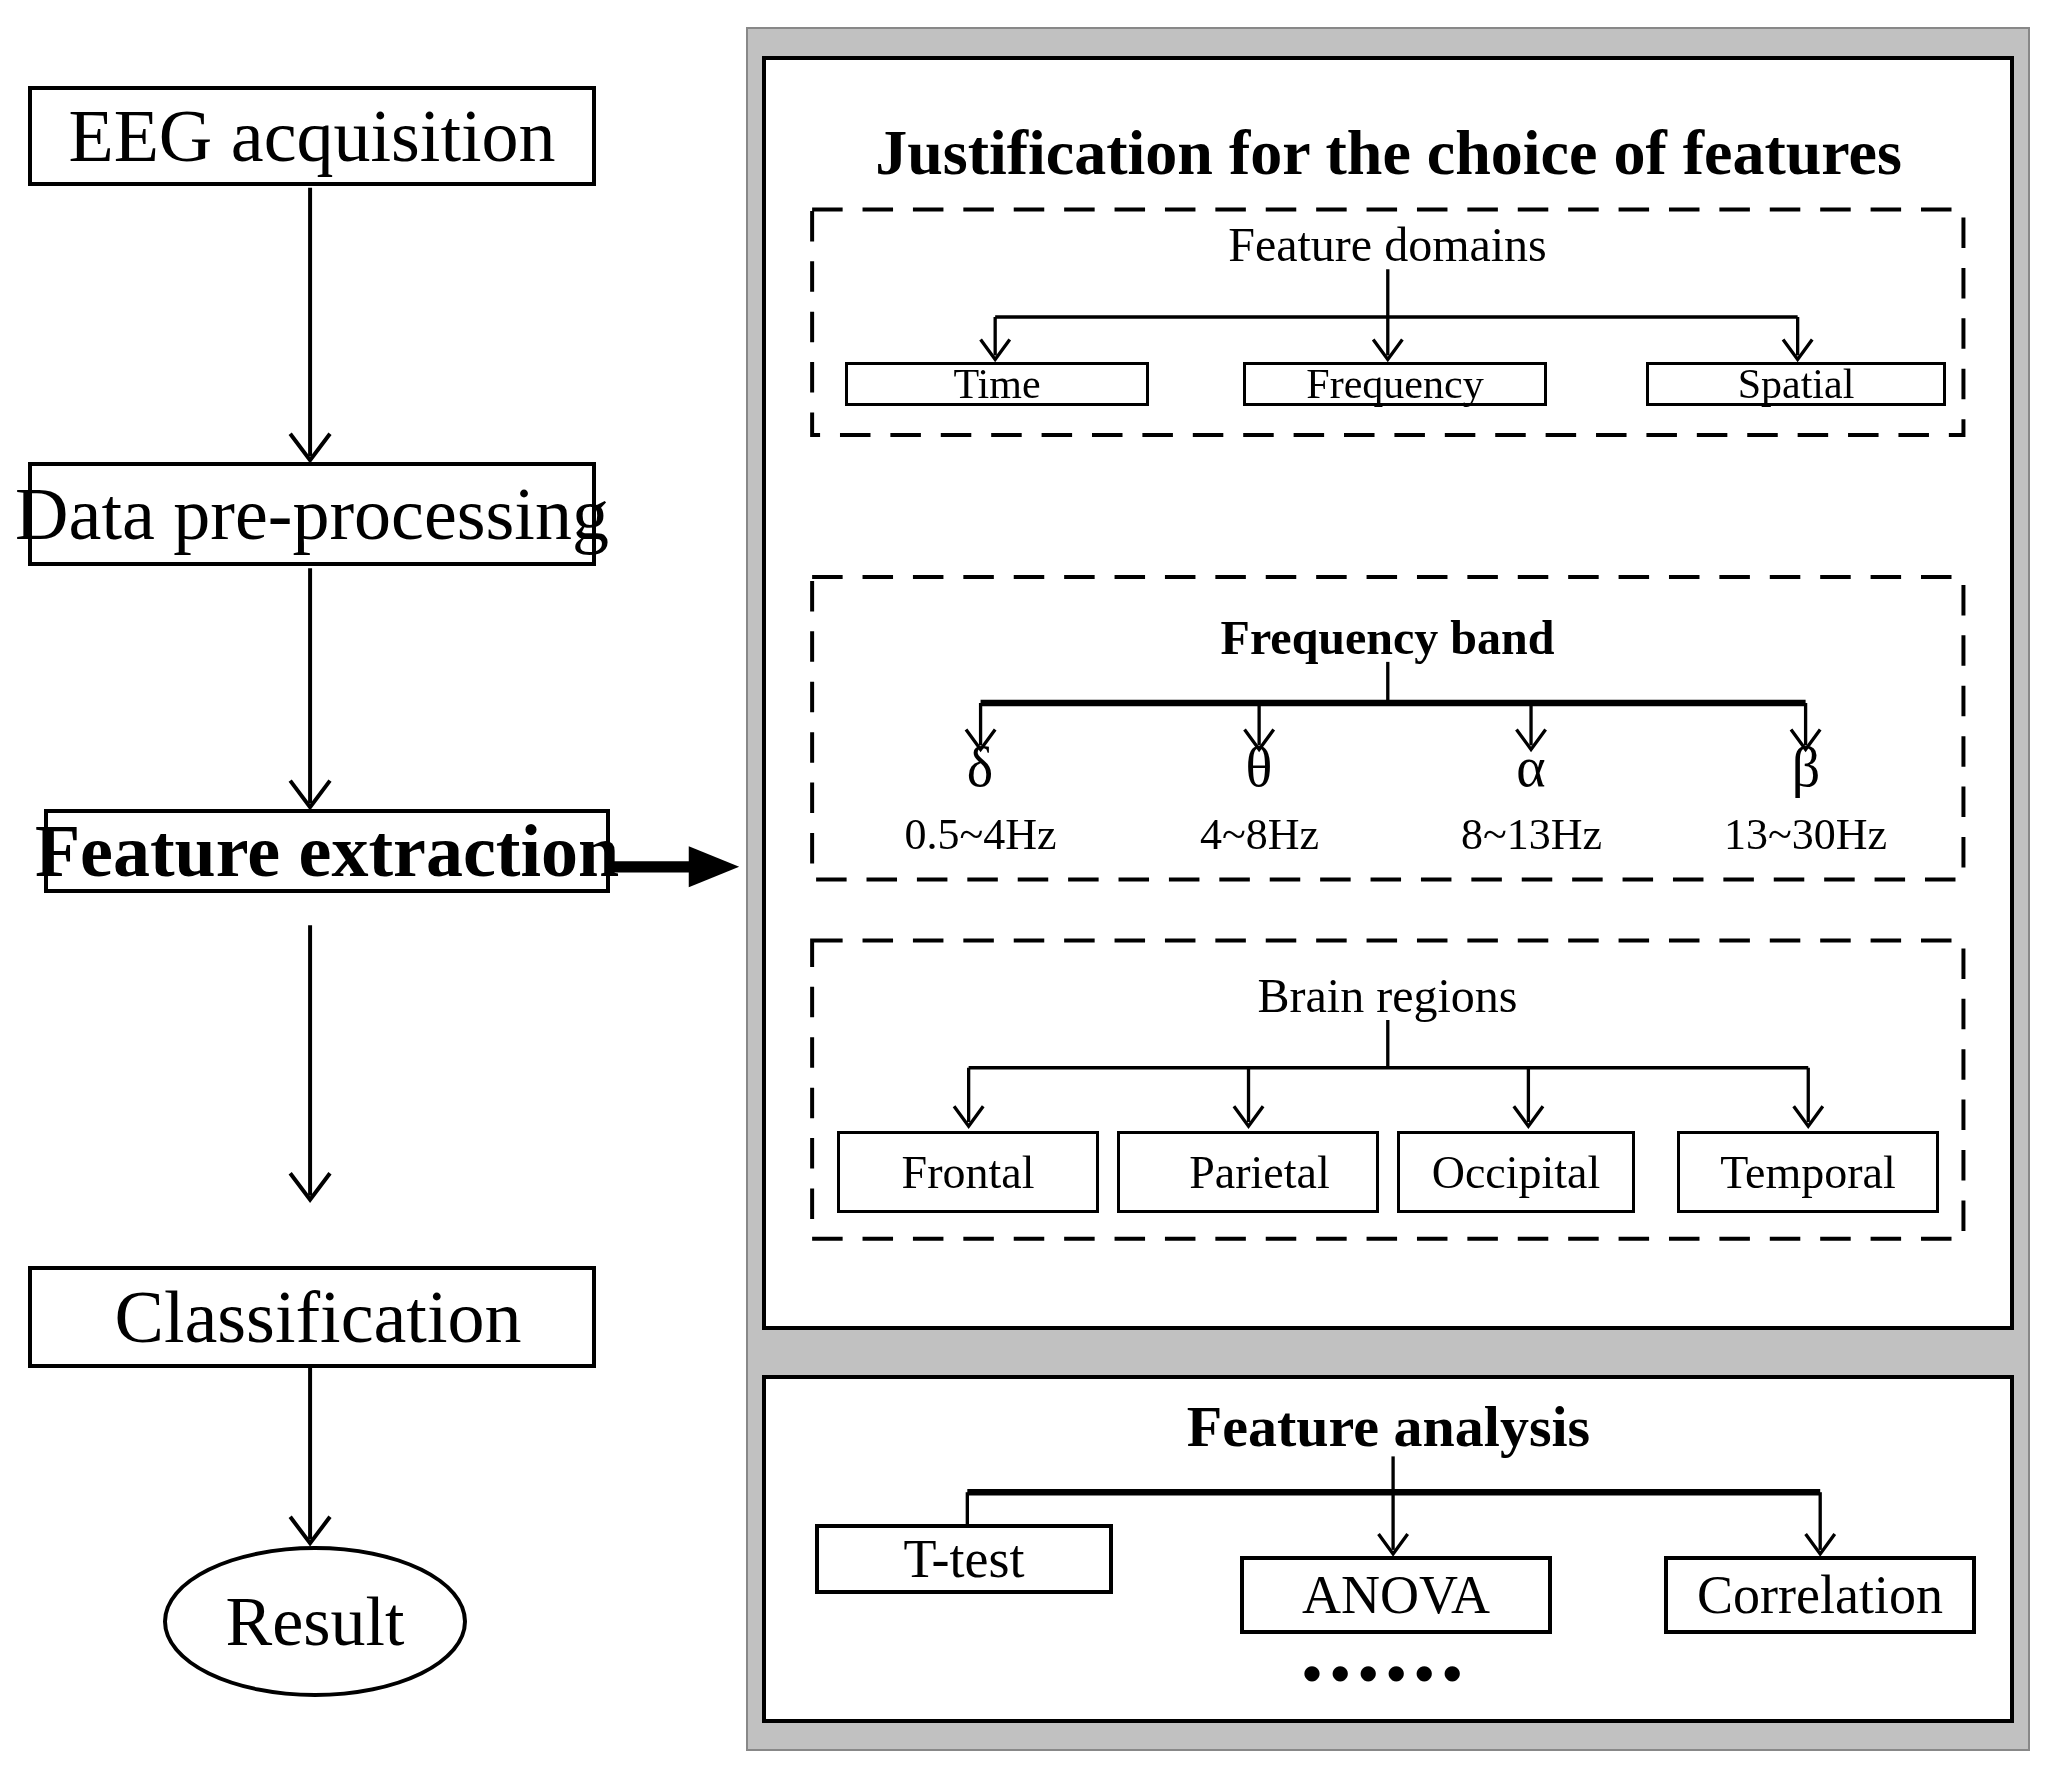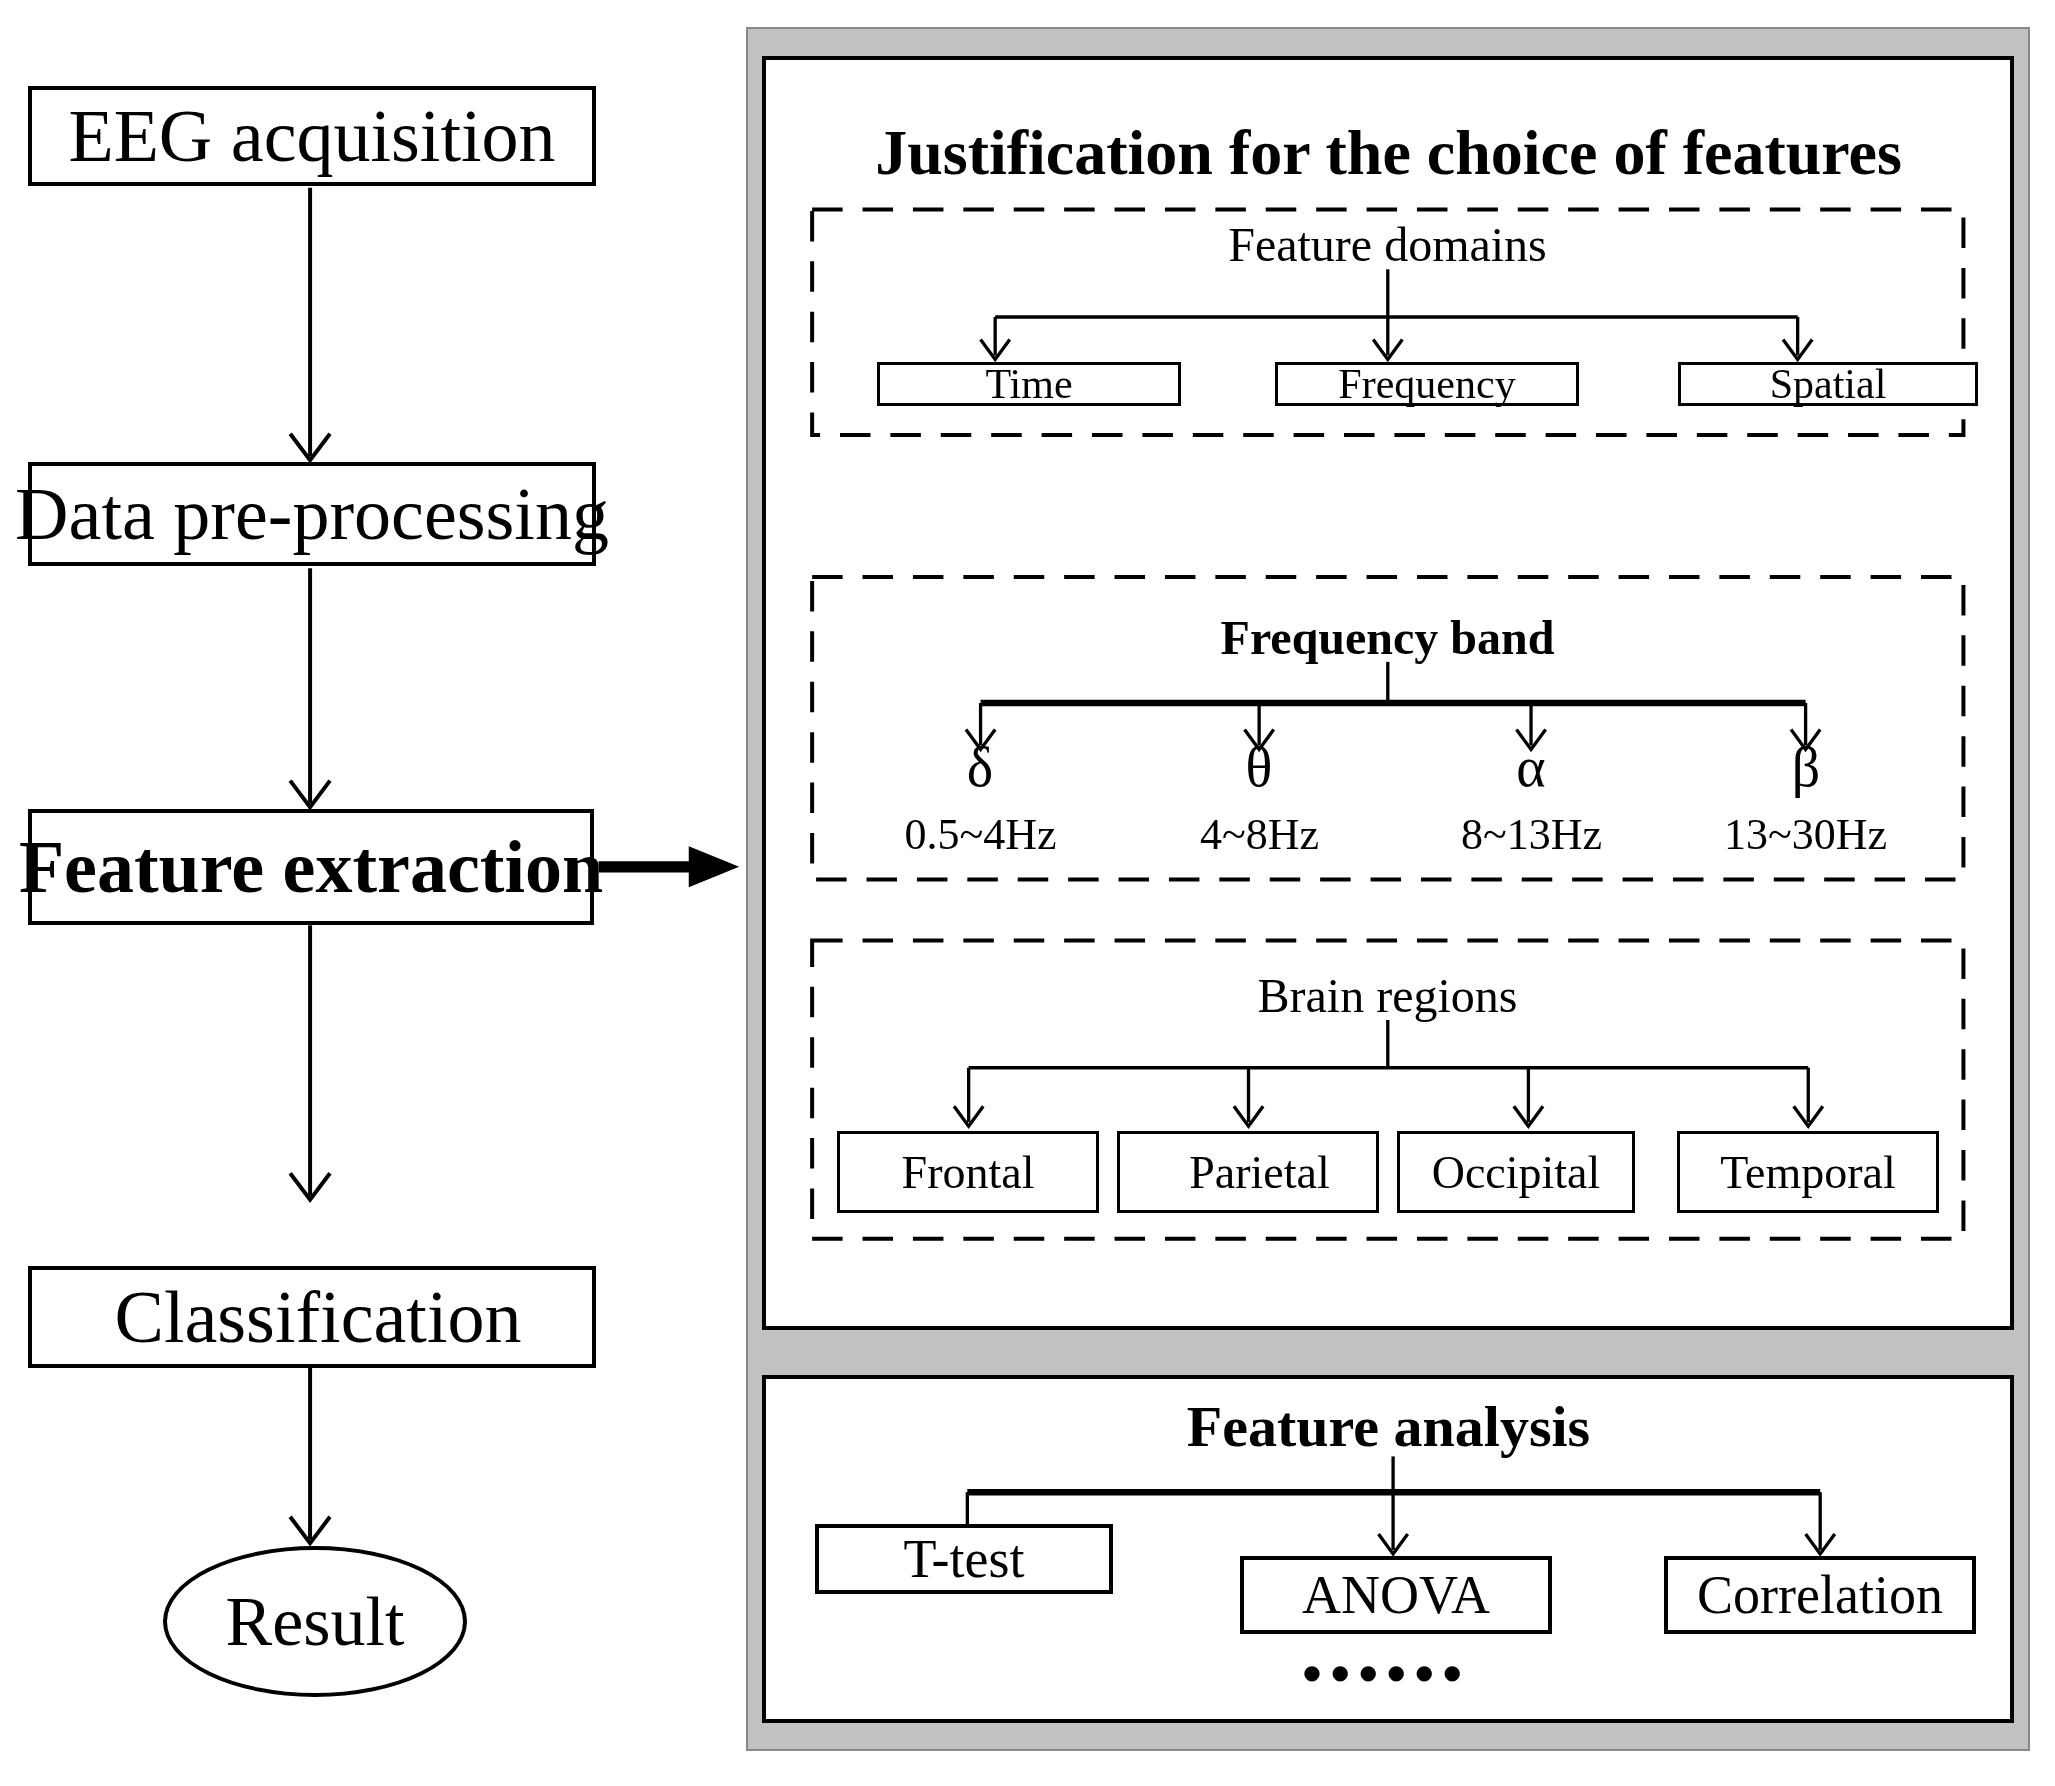--- a/index.html
+++ b/index.html
@@ -36,21 +36,21 @@
   }
   .seclabel{
     position:absolute;display:flex;align-items:center;justify-content:center;
     font-size:48px;z-index:2;white-space:nowrap;
   }
   .sbox{
     position:absolute;display:flex;align-items:center;justify-content:center;
     background:#fff;border:3.3px solid var(--ink);box-sizing:border-box;
     z-index:3;white-space:nowrap;
   }
-  .rowA{font-size:42px;margin-left:32px;}
+  .rowA{font-size:42px;}
   .rowC{font-size:46px;}
   .rowD{font-size:54px;border-width:4px;}
   .greek{
     position:absolute;display:flex;align-items:center;justify-content:center;
     font-size:56px;z-index:2;
   }
   .hz{
     position:absolute;display:flex;align-items:center;justify-content:center;
     font-size:44px;z-index:2;white-space:nowrap;
   }
@@ -146,21 +146,21 @@
       <path d="M2722,2313 L2744,2343 L2766,2313" stroke-width="5"></path>
     </g>
   </svg>
 
   <div class="node" style="left:28px;top:86px;width:568px;height:100px;">
     <span>EEG acquisition</span>
   </div>
   <div class="node" style="left:28px;top:462px;width:568px;height:104px;">
     <span>Data pre-processing</span>
   </div>
-  <div class="node bold" style="left:28px;top:809px;width:566px;height:116px;">
+  <div class="node bold" style="left:44px;top:809px;width:566px;height:84px;">
     <span>Feature extraction</span>
   </div>
   <div class="node" style="left:28px;top:1266px;width:568px;height:102px;padding-left:12px;">
     <span>Classification</span>
   </div>
   <div class="node ellipse" style="left:163px;top:1546px;width:304px;height:151px;">
     <span>Result</span>
   </div>
 
   <div class="ptitle" style="left:766px;top:113px;width:1245px;height:80px;font-size:64px;">

